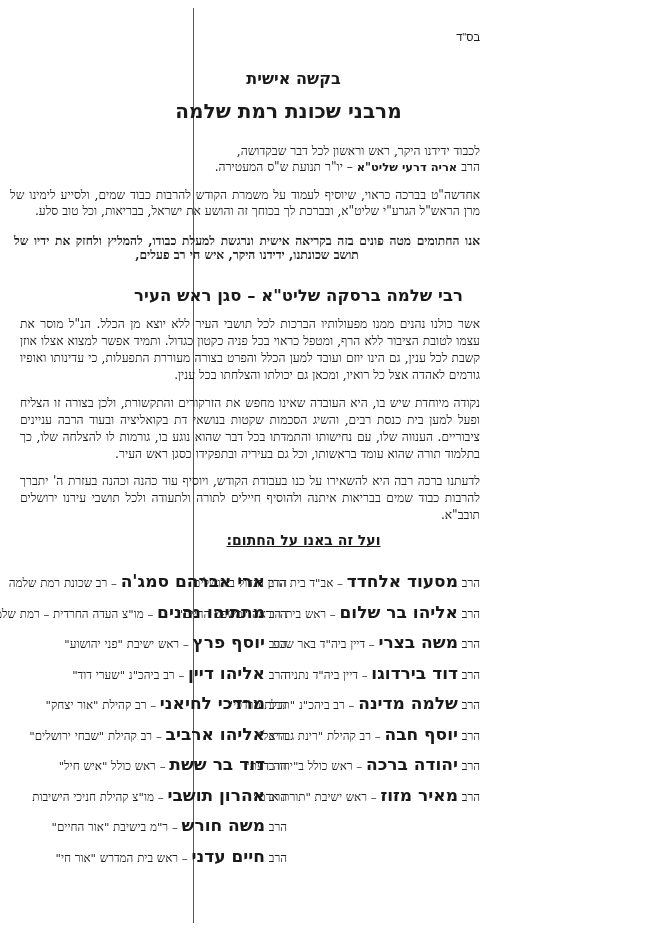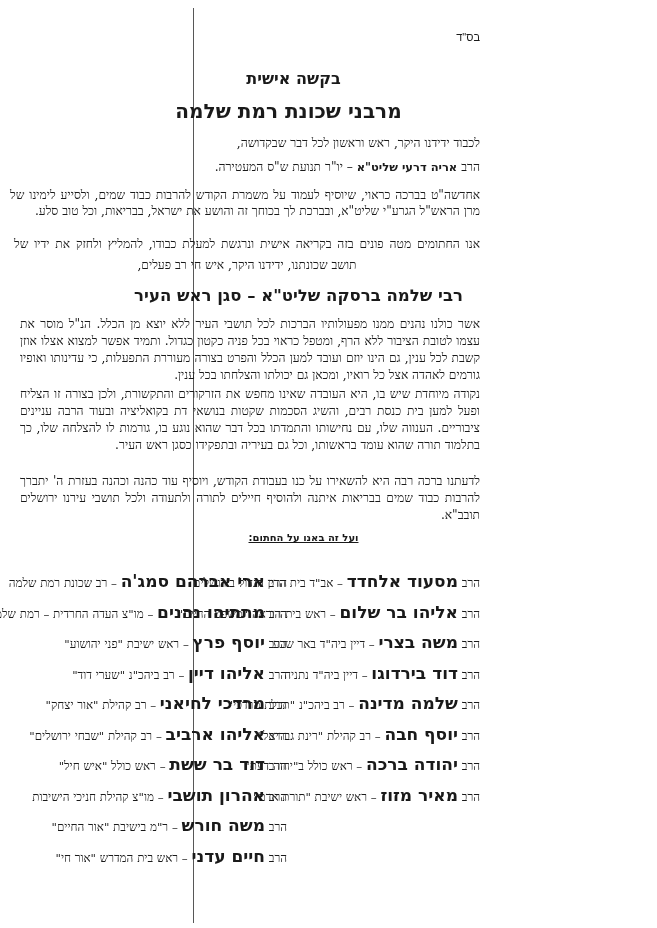--- a/index.html
+++ b/index.html
@@ -74,21 +74,21 @@
       white-space: nowrap;
     }
     .sig-heading {
       position: absolute;
       top: 532px;
       left: 190px;
       right: 240px;
       text-align: center;
       font-family: "DejaVu Sans", sans-serif;
       font-weight: bold;
-      font-size: 10px;
+      font-size: 14px;
       text-decoration: underline;
       white-space: nowrap;
     }
     .col {
       position: absolute;
       top: 573px;
       list-style: none;
       margin: 0;
       padding: 0;
     }
@@ -107,37 +107,37 @@
 
 <div class="page">
 
   <div class="fold-line"></div>
 
   <div class="bsd">בס"ד</div>
 
   <div class="h1 title1">בקשה אישית</div>
   <div class="h1 title2">מרבני שכונת רמת שלמה</div>
 
-  <div class="line" style="top:136px;margin-left:35px;">לכבוד ידידנו היקר, ראש וראשון לכל דבר שבקדושה,</div>
+  <div class="line" style="top:144px;margin-left:35px;">לכבוד ידידנו היקר, ראש וראשון לכל דבר שבקדושה,</div>
 
   <div class="line" style="top:160px;">
     <span>הרב</span>
     <span class="b">אריה דרעי שליט"א</span>
     <span>– יו"ר תנועת ש"ס המעטירה.</span>
   </div>
 
   <div class="para" style="top:187px; right:177px; left:10px; line-height:16px;">אחדשה"ט בברכה כראוי, שיוסיף לעמוד על משמרת הקודש להרבות כבוד שמים, ולסייע לימינו של מרן הראש"ל הגרע"י שליט"א, ובברכת לך בכוחך זה והושע את ישראל, בבריאות, וכל טוב סלע.</div>
 
-  <div class="para" style="top:234px; right:177px; left:14px; line-height:21px; text-align-last:center;">אנו החתומים מטה פונים בזה בקריאה אישית ונרגשת למעלת כבודו, להמליץ ולחזק את ידיו של תושב שכונתנו, ידידנו היקר, איש חי רב פעלים,</div>
+  <div class="para" style="top:234px; right:177px; left:14px; line-height:14px; text-align-last:center;font-weight:bold;">אנו החתומים מטה פונים בזה בקריאה אישית ונרגשת למעלת כבודו, להמליץ ולחזק את ידיו של תושב שכונתנו, ידידנו היקר, איש חי רב פעלים,</div>
 
   <div class="h2">רבי שלמה ברסקה שליט"א – סגן ראש העיר</div>
 
   <div class="para" style="top:316px; right:177px; left:20px;">אשר כולנו נהנים ממנו מפעולותיו הברכות לכל תושבי העיר ללא יוצא מן הכלל. הנ"ל מוסר את עצמו לטובת הציבור ללא הרף, ומטפל כראוי בכל פניה כקטון כגדול. ותמיד אפשר למצוא אצלו אוזן קשבת לכל ענין, גם הינו יוזם ועובד למען הכלל והפרט בצורה מעוררת התפעלות, כי עדינותו ואופיו גורמים לאהדה אצל כל רואיו, ומכאן גם יכולתו והצלחתו בכל ענין.</div>
 
-  <div class="para" style="top:386px; right:177px; left:20px;">נקודה מיוחדת שיש בו, היא העובדה שאינו מחפש את הזרקורים והתקשורת, ולכן בצורה זו הצליח ופעל למען בית כנסת רבים, והשיג הסכמות שקטות בנושאי דת בקואליציה ובעוד הרבה עניינים ציבוריים. הענווה שלו, עם נחישותו והתמדתו בכל דבר שהוא נוגע בו, גורמות לו להצלחה שלו, כך בתלמוד תורה שהוא עומד בראשותו, וכל גם בעיריה ובתפקידו כסגן ראש העיר.</div>
+  <div class="para" style="top:395px; right:177px; left:20px;">נקודה מיוחדת שיש בו, היא העובדה שאינו מחפש את הזרקורים והתקשורת, ולכן בצורה זו הצליח ופעל למען בית כנסת רבים, והשיג הסכמות שקטות בנושאי דת בקואליציה ובעוד הרבה עניינים ציבוריים. הענווה שלו, עם נחישותו והתמדתו בכל דבר שהוא נוגע בו, גורמות לו להצלחה שלו, כך בתלמוד תורה שהוא עומד בראשותו, וכל גם בעיריה ובתפקידו כסגן ראש העיר.</div>
 
   <div class="para" style="top:473px; right:177px; left:20px;">לדעתנו ברכה רבה היא להשאירו על כנו בעבודת הקודש, ויוסיף עוד כהנה וכהנה בעזרת ה' יתברך להרבות כבוד שמים בבריאות איתנה ולהוסיף חיילים לתורה ולתעודה ולכל תושבי עירנו ירושלים תובב"א.</div>
 
   <div class="sig-heading">ועל זה באנו על החתום:</div>
 
   <ul class="col col-right">
     <li class="sig"><span>הרב</span> <span class="name">מסעוד אלחדד</span> <span>– אב"ד בית הדין הגדול בירושלים</span></li>
     <li class="sig"><span>הרב</span> <span class="name">אליהו בר שלום</span> <span>– ראש בית הוראה "משפט החיים"</span></li>
     <li class="sig"><span>הרב</span> <span class="name">משה בצרי</span> <span>– דיין ביה"ד באר שבע</span></li>
     <li class="sig"><span>הרב</span> <span class="name">דוד בירדוגו</span> <span>– דיין ביה"ד נתניה</span></li>

